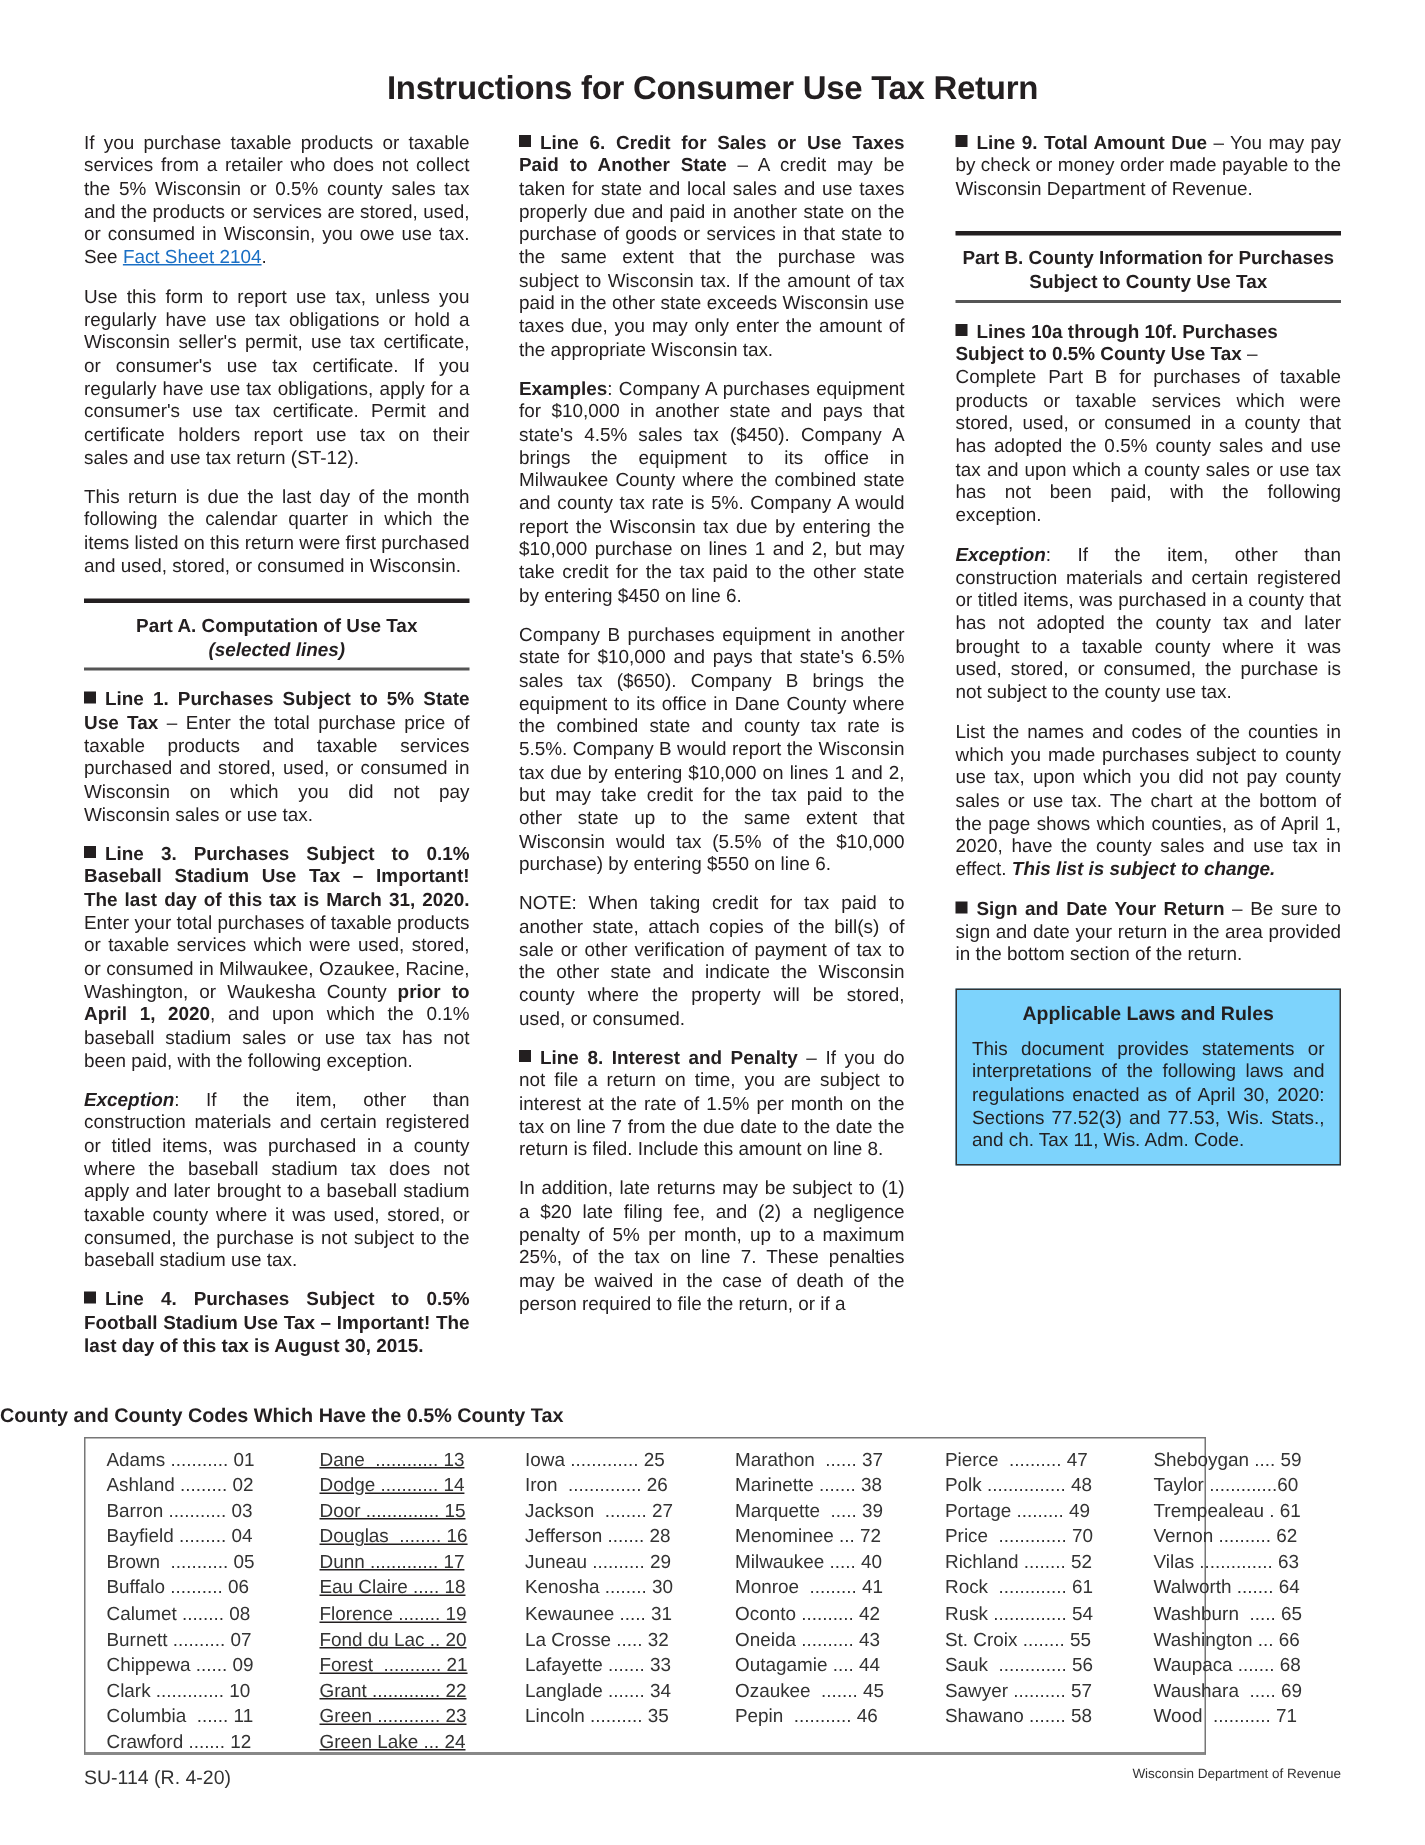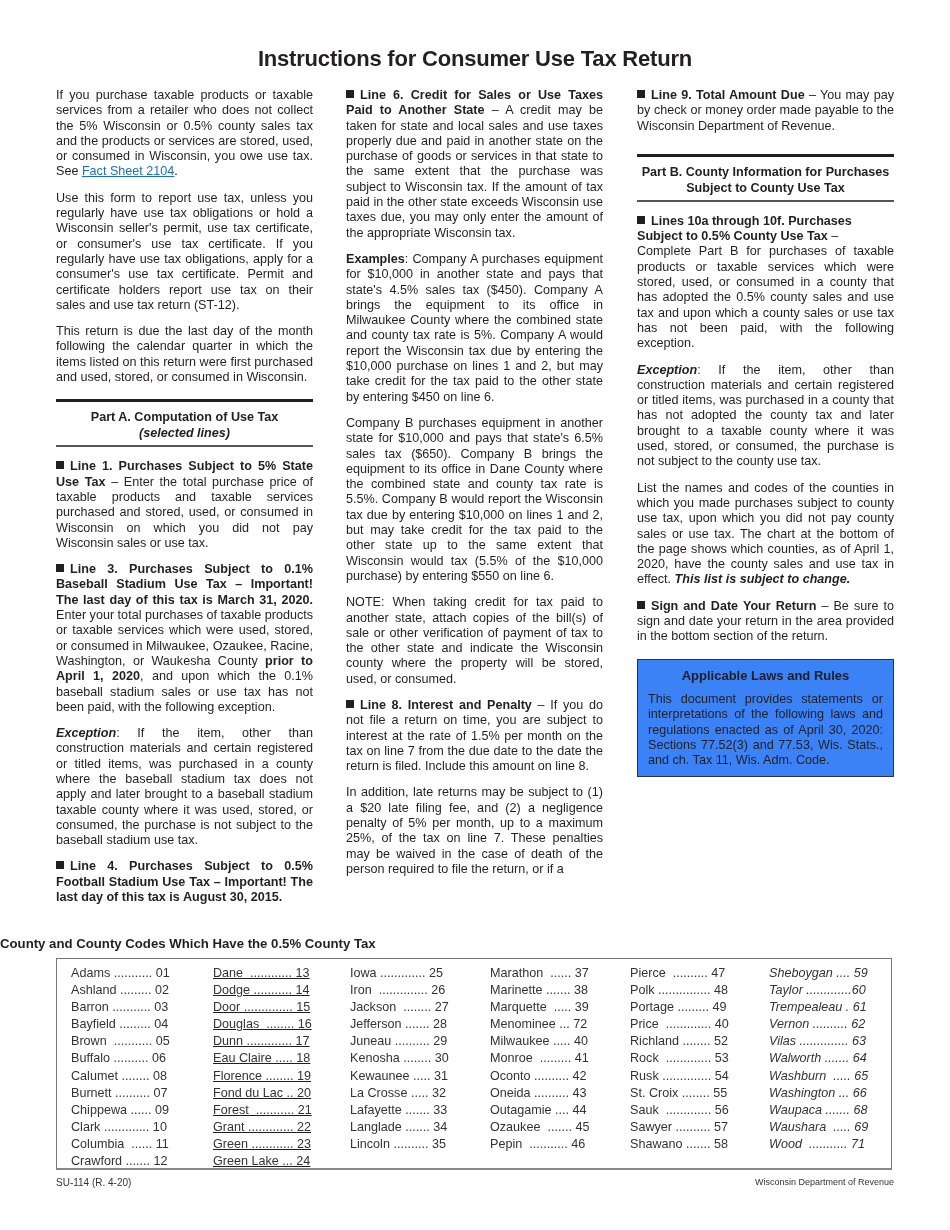--- a/index.html
+++ b/index.html
@@ -13,31 +13,31 @@
   .col3 { left: 637px; }
   .col p { margin: 0 0 11px 0; text-align: justify; }
   .b { font-weight: bold; }
   .bi { font-weight: bold; font-style: italic; }
   .sq { display: inline-block; width: 8px; height: 8px; background: #231f20;
         margin-right: 6px; vertical-align: 1px; }
   .link { color: #1a6fc4; text-decoration: underline; }
   .part-head { border-top: 3px solid #231f20; border-bottom: 2px solid #555;
                padding: 7px 0 4px 0; margin: 14px 0 12px 0; font-weight: bold; font-size: 12.6px; line-height: 16px; text-align: center; }
   .part-head .sub { font-style: italic; }
-  .laws-box { border: 1.5px solid #333; background: #3b82f6; padding: 8px 10px 8px 10px;
+  .laws-box { border: 1.5px solid #333; background: #7dd3fc; padding: 8px 10px 8px 10px;
               margin-top: 14px; font-size: 12.6px; line-height: 15.3px; }
   .laws-box .lh { text-align: center; font-weight: bold; margin-bottom: 9px; font-size: 13px; }
   .laws-box .lt { text-align: justify; }
   .county-title { position: absolute; top: 936px; left: 0; width: 950px; text-align: left;
                   font-weight: bold; font-size: 13.2px; }
-  .county-box { position: absolute; top: 958px; left: 56px; width: 836px; height: 212px;
+  .county-box { position: absolute; top: 958px; left: 56px; width: 748px; height: 212px;
                 border: 1px solid #777; border-bottom: 2px solid #888; box-sizing: border-box; }
   .county-col { position: absolute; top: 6px; font-size: 12.6px; line-height: 17.1px; }
   .county-row { white-space: pre; color: #333; }
-  .footer-left { position: absolute; top: 1177px; left: 56px; font-size: 10px; color: #333; }
+  .footer-left { position: absolute; top: 1177px; left: 56px; font-size: 13px; color: #333; }
   .footer-right { position: absolute; top: 1177px; right: 56px; font-size: 9px; color: #333; }
 </style>
 </head>
 <body>
 
 <div class="title">Instructions for Consumer Use Tax Return</div>
 
 <div class="col col1">
   <p><span>If you purchase taxable products or taxable services from a retailer who does not collect the 5% Wisconsin or 0.5% county sales tax and the products or services are stored, used, or consumed in Wisconsin, you owe use tax. See </span><span class="link">Fact Sheet 2104</span><span>.</span></p>
   <p>Use this form to report use tax, unless you regularly have use tax obligations or hold a Wisconsin seller's permit, use tax certificate, or consumer's use tax certificate. If you regularly have use tax obligations, apply for a consumer's use tax certificate. Permit and certificate holders report use tax on their sales and use tax return (ST-12).</p>
@@ -132,30 +132,30 @@
     <div class="county-row">Oconto .......... 42</div>
     <div class="county-row">Oneida .......... 43</div>
     <div class="county-row">Outagamie .... 44</div>
     <div class="county-row">Ozaukee  ....... 45</div>
     <div class="county-row">Pepin  ........... 46</div>
   </div>
   <div class="county-col" style="left:573px;">
     <div class="county-row">Pierce  .......... 47</div>
     <div class="county-row">Polk ............... 48</div>
     <div class="county-row">Portage ......... 49</div>
-    <div class="county-row">Price  ............. 40</div>
+    <div class="county-row">Price  ............. 70</div>
     <div class="county-row">Richland ........ 52</div>
-    <div class="county-row">Rock  ............. 53</div>
+    <div class="county-row">Rock  ............. 61</div>
     <div class="county-row">Rusk .............. 54</div>
     <div class="county-row">St. Croix ........ 55</div>
     <div class="county-row">Sauk  ............. 56</div>
     <div class="county-row">Sawyer .......... 57</div>
     <div class="county-row">Shawano ....... 58</div>
   </div>
-  <div class="county-col" style="left:712px;font-style:italic;">
+  <div class="county-col" style="left:712px;">
     <div class="county-row">Sheboygan .... 59</div>
     <div class="county-row">Taylor .............60</div>
     <div class="county-row">Trempealeau . 61</div>
     <div class="county-row">Vernon .......... 62</div>
     <div class="county-row">Vilas .............. 63</div>
     <div class="county-row">Walworth ....... 64</div>
     <div class="county-row">Washburn  ..... 65</div>
     <div class="county-row">Washington ... 66</div>
     <div class="county-row">Waupaca ....... 68</div>
     <div class="county-row">Waushara  ..... 69</div>

